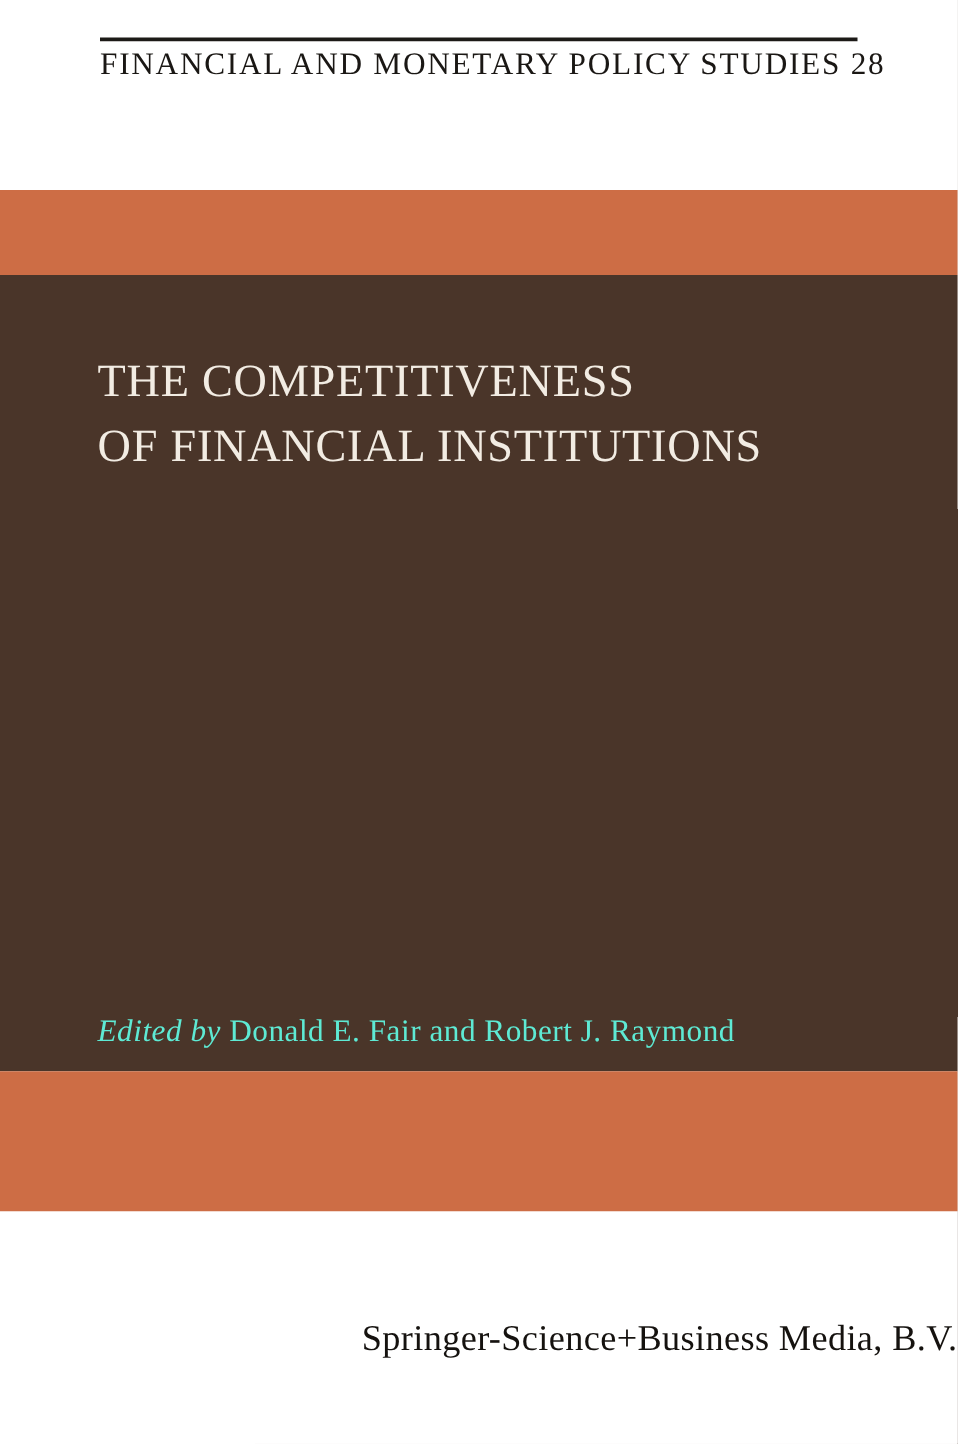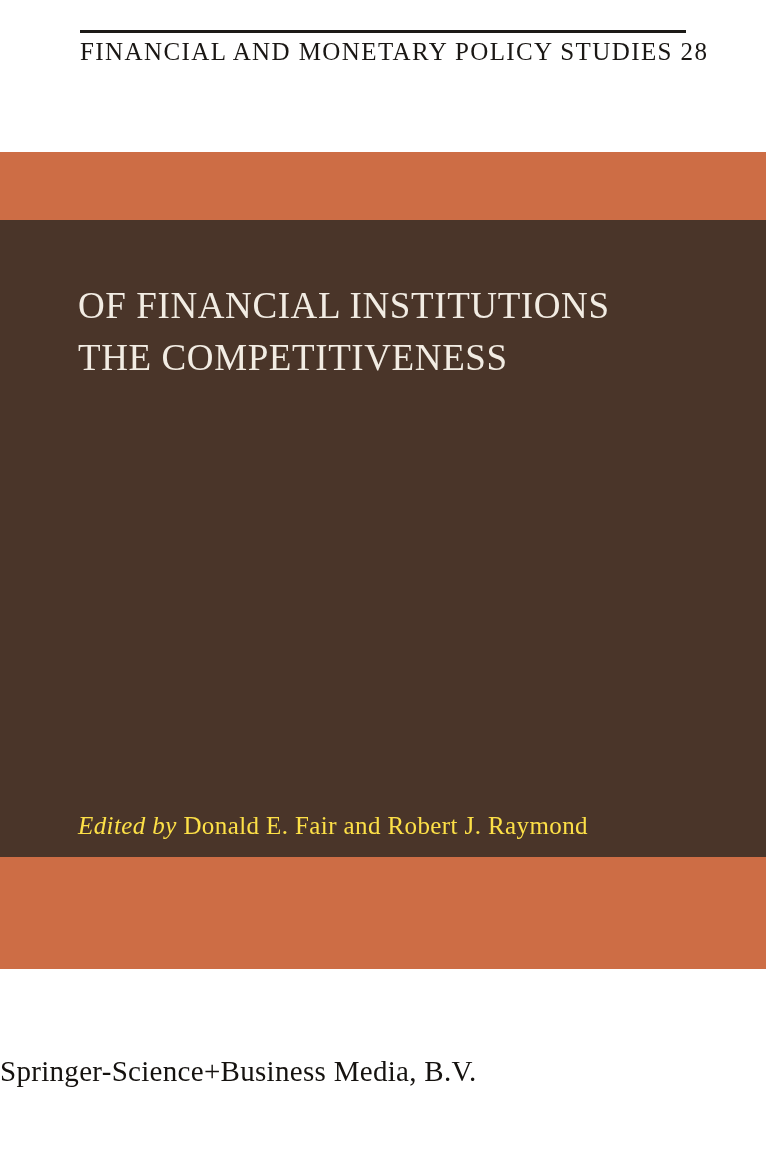--- a/index.html
+++ b/index.html
@@ -97,37 +97,37 @@
   .book-title .line {
     display: block;
     white-space: nowrap;
   }
 
   .editors {
     position: absolute;
     left: 78px;
     top: 592px;
     width: 640px;
-    color: #fde047;
+    color: #5eead4;
     font-family: "Liberation Serif", serif;
     font-size: 25px;
     letter-spacing: 0.4px;
     white-space: nowrap;
   }
   .editors .edited-by {
     font-style: italic;
   }
 
   
   .publisher {
     position: absolute;
     left: 0;
     top: 1055px;
     width: 766px;
-    text-align: left;
+    text-align: right;
     font-family: "Liberation Serif", serif;
     font-size: 29px;
     letter-spacing: 0.3px;
     color: #15120f;
     white-space: nowrap;
   }
 </style>
 </head>
 <body>
 
@@ -135,22 +135,22 @@
 
   <div class="series-band">
     <div class="series-line"></div>
     <div class="series-title">Financial and Monetary Policy Studies 28</div>
   </div>
 
   <div class="orange-top"></div>
 
   <div class="brown-panel">
     <div class="book-title">
+      <span class="line">The Competitiveness</span>
       <span class="line">of Financial Institutions</span>
-      <span class="line">The Competitiveness</span>
     </div>
 
     <div class="editors">
       <span class="edited-by">Edited by</span>
       <span> Donald E. Fair and Robert J. Raymond</span>
     </div>
   </div>
 
   <div class="orange-bottom"></div>
 

